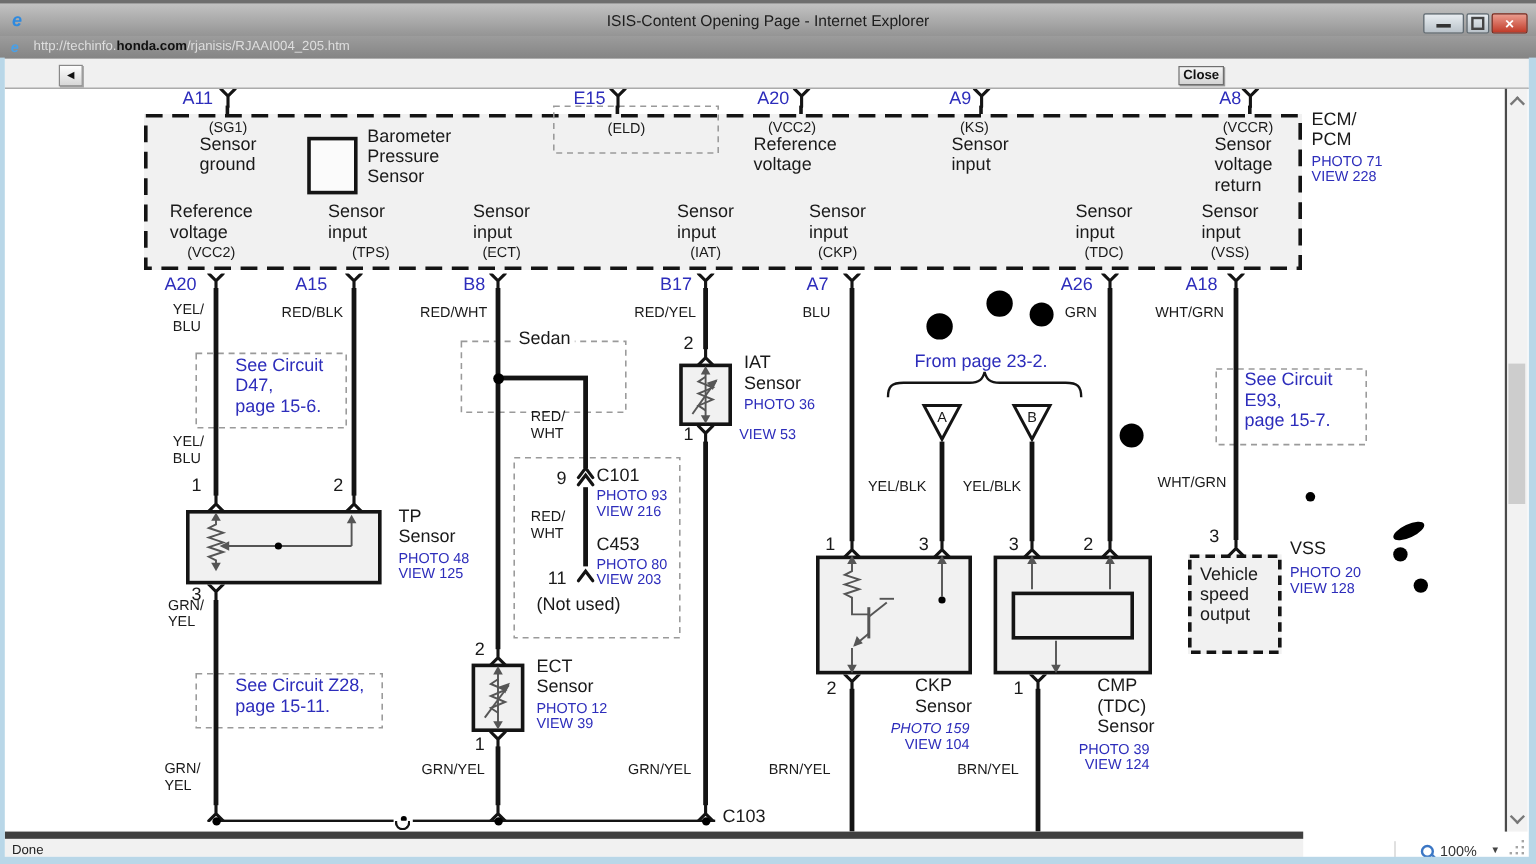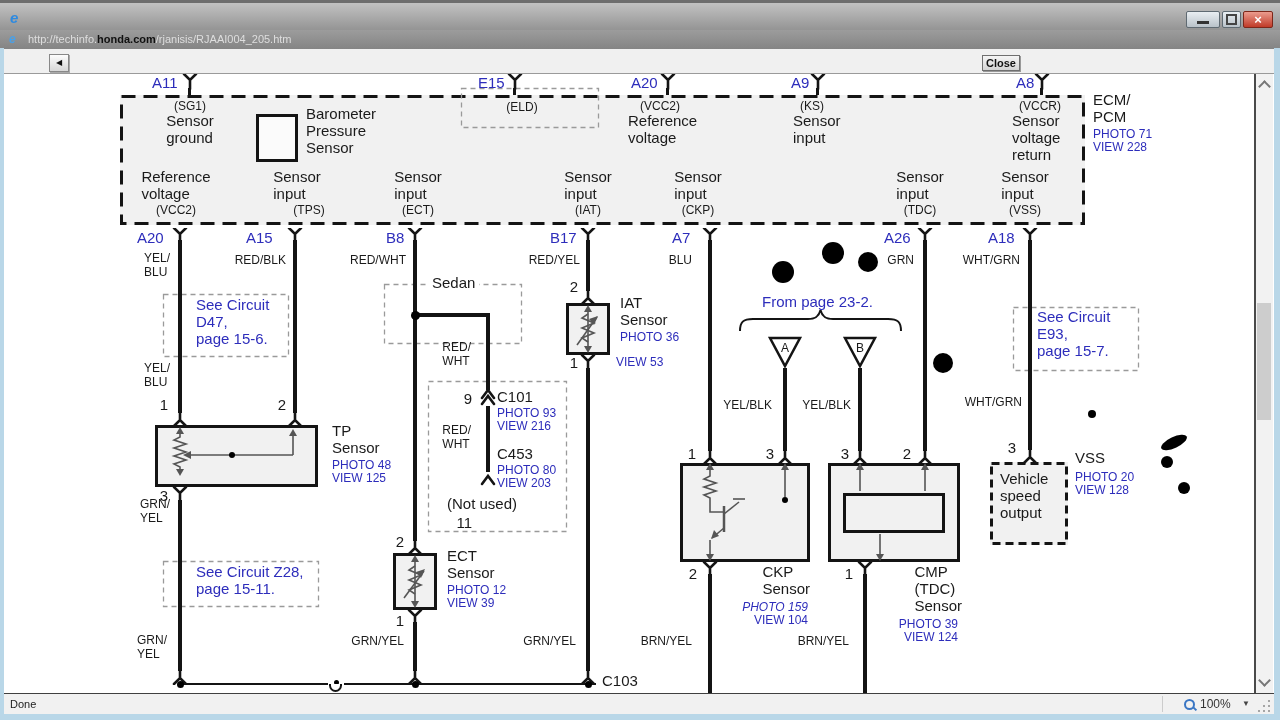--- a/index.html
+++ b/index.html
@@ -14,21 +14,21 @@
   .btn-close{left:1243px;width:30px;background:linear-gradient(#eb9c8e,#c03a28);border-color:#7c271a;color:#fff;font-weight:bold;font-size:13px;line-height:15px}
   .minbar{display:inline-block;width:12px;height:3px;background:#333;margin-top:6px}
   .maxsq{display:inline-block;width:7px;height:7px;border:2px solid #444;margin-top:2px;background:transparent}
   .addrbar{position:absolute;left:0;top:30px;width:1280px;height:19px;background:linear-gradient(#9c9c9c,#848484)}
   .addr-ie{position:absolute;left:9px;top:2px;font-size:12px;font-weight:bold;font-style:italic;color:#49a0e8}
   .url{position:absolute;left:28px;top:3px;font-size:11px;color:#dedede}
   .url b{color:#111}
   .toolbar{position:absolute;left:4px;top:49px;width:1270px;height:25px;background:#f0f0f0;border-bottom:1px solid #9a9a9a;box-sizing:border-box}
   .backbtn{position:absolute;left:45px;top:5px;width:18px;height:16px;border:1px solid #888;background:linear-gradient(#fdfdfd,#d7d7d7);font-size:8px;text-align:center;line-height:15px;color:#111;box-shadow:1px 1px 0 #aaa}
   .closebtn{position:absolute;left:978px;top:6px;width:38px;height:16px;border:1px solid #6f6f6f;background:linear-gradient(#f5f5f5,#d4d4d4);font-size:11px;font-weight:bold;text-align:center;line-height:14px;color:#111;box-shadow:1px 1px 0 #999;box-sizing:border-box}
-  .statusbar{position:absolute;left:4px;top:693px;width:1270px;height:21px;background:#f1f1f1;border-top:1px solid #404040;box-sizing:border-box}
+  .statusbar{position:absolute;left:4px;top:693px;width:1082px;height:21px;background:#f1f1f1;border-top:6px solid #404040;box-sizing:border-box}
   .status-done{position:absolute;left:6px;top:4px;font-size:11px;color:#222}
   .status-sep{position:absolute;top:2px;width:1px;height:16px;background:#ccc}
   .zoom-text{position:absolute;left:1196px;top:3px;font-size:12px;color:#333}
   .zoom-arrow{position:absolute;left:1238px;top:5px;font-size:8px;color:#444}
   .magnifier{position:absolute;left:1180px;top:5px;width:7px;height:7px;border:2px solid #3a76c4;border-radius:50%}
   .magnifier::after{content:"";position:absolute;left:7px;top:7px;width:4px;height:2px;background:#3a76c4;transform:rotate(45deg)}
   .grip{position:absolute;left:1258px;top:700px;width:12px;height:12px}
   .grip i{position:absolute;width:2px;height:2px;background:#a5a5a5}
   
   .frame{position:absolute;background:#b9d7e8}
@@ -359,21 +359,21 @@
 WHT</div>
     <div class="dtext" style="left: 472px; top: 390px; transform: translateX(-100%);">9</div>
     <div class="dtext" style="left: 497px; top: 388px;">C101</div>
     <div class="dtext small blue" style="left: 497px; top: 406px;">PHOTO 93</div>
     <div class="dtext small blue" style="left: 497px; top: 419px;">VIEW 216</div>
     <div class="dtext small" style="left: 471px; top: 423px; transform: translateX(-100%);">RED/
 WHT</div>
     <div class="dtext" style="left: 497px; top: 445px;">C453</div>
     <div class="dtext small blue" style="left: 497px; top: 463px;">PHOTO 80</div>
     <div class="dtext small blue" style="left: 497px; top: 476px;">VIEW 203</div>
-    <div class="dtext" style="left: 472px; top: 474px; transform: translateX(-100%); margin-top: 40px;">11</div>
+    <div class="dtext" style="left: 472px; top: 474px; transform: translateX(-100%);">11</div>
     <div class="dtext" style="left: 447px; top: 495px;">(Not used)</div>
     <div class="dtext" style="left: 404px; top: 533px; transform: translateX(-100%);">2</div>
     <div class="dtext" style="left: 447px; top: 547px;">ECT
 Sensor</div>
     <div class="dtext small blue" style="left: 447px; top: 583px;">PHOTO 12</div>
     <div class="dtext small blue" style="left: 447px; top: 596px;">VIEW 39</div>
     <div class="dtext" style="left: 404px; top: 612px; transform: translateX(-100%);">1</div>
     <div class="dtext small" style="left: 404px; top: 634px; transform: translateX(-100%);">GRN/YEL</div>
     <div class="dtext" style="left: 578px; top: 278px; transform: translateX(-100%);">2</div>
     <div class="dtext" style="left: 620px; top: 294px;">IAT
@@ -414,20 +414,21 @@
 output</div>
     <div class="dtext" style="left: 1075px; top: 449px;">VSS</div>
     <div class="dtext small blue" style="left: 1075px; top: 470px;">PHOTO 20</div>
     <div class="dtext small blue" style="left: 1075px; top: 483px;">VIEW 128</div>
     <div class="dtext" style="left: 602px; top: 672px;">C103</div>
   </div>
 <div class="hopcup"></div>
 
 <div class="titlebar">
   <span class="ie-e">e</span>
+  <span class="title-text">ISIS-Content Opening Page - Internet Explorer</span>
   <span class="winbtn btn-min"><span class="minbar"></span></span>
   <span class="winbtn btn-max"><span class="maxsq"></span></span>
   <span class="winbtn btn-close">×</span>
 </div>
 
 <div class="addrbar">
   <span class="addr-ie">e</span>
   <span class="url"><span>http://techinfo.</span><b>honda.com</b><span>/rjanisis/RJAAI004_205.htm</span></span>
 </div>
 

